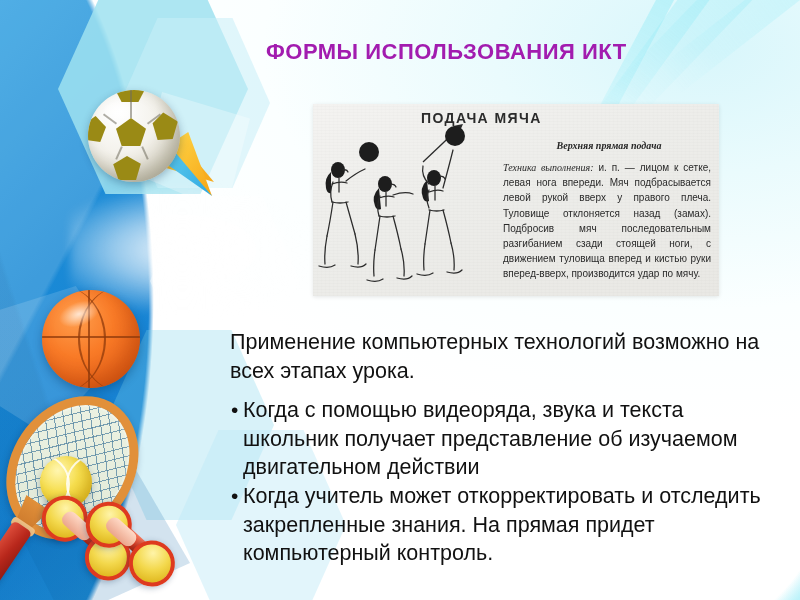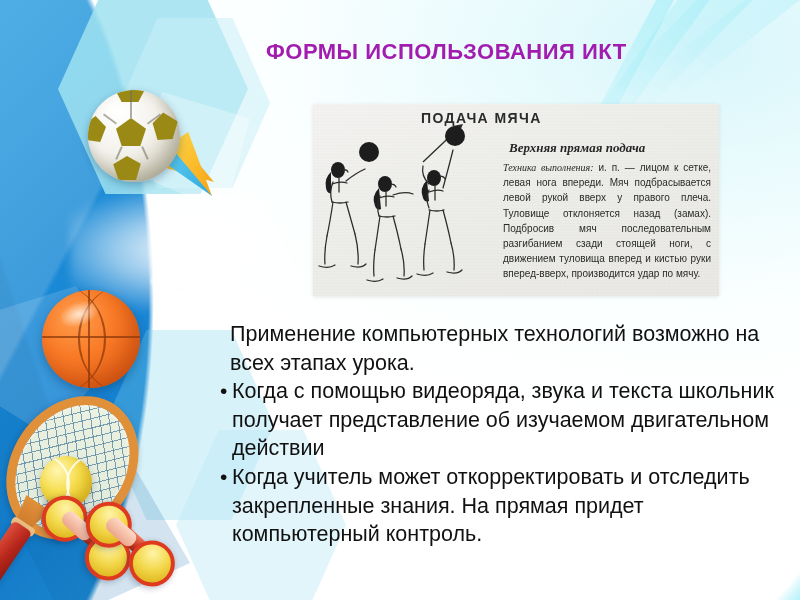--- a/index.html
+++ b/index.html
@@ -176,37 +176,37 @@
       repeating-linear-gradient(0deg,rgba(0,0,0,.035) 0 1px,rgba(0,0,0,0) 1px 3px),
       repeating-linear-gradient(90deg,rgba(0,0,0,.025) 0 1px,rgba(0,0,0,0) 1px 4px);
   }
   #fig-title{
     position:absolute;left:108px;top:6px;
     font-size:14px;font-weight:bold;letter-spacing:1.4px;color:#2b2b2b;
     font-family:"Liberation Sans","DejaVu Sans",sans-serif;
   }
   #fig-sub{
     position:absolute;left:196px;top:36px;width:200px;
-    font-size:13px;font-weight:bold;font-style:italic;color:#262626;
-    text-align:left;font-family:"Liberation Serif","DejaVu Serif",serif;
+    font-size:10px;font-weight:bold;font-style:italic;color:#262626;
+    text-align:center;font-family:"Liberation Serif","DejaVu Serif",serif;
   }
   #fig-body{
     position:absolute;left:190px;top:56px;width:208px;
     font-size:10px;line-height:1.52;color:#2a2a2a;text-align:justify;
     font-family:"Liberation Sans","DejaVu Sans",sans-serif;
   }
   .fig-art{position:absolute;left:0;top:14px;width:190px;height:178px;}
 
   
   #body-text{
     position:absolute;left:222px;top:312px;width:566px;
     font-size:21.5px;line-height:1.33;color:#111111;
   }
-  #body-text .para{margin:8px 0 0 8px;}
-  #body-text ul{list-style:none;margin:0;padding:0;}
+  #body-text .para{margin:16px 0 0 8px;}
+  #body-text ul{list-style:none;margin:11px;padding:0;}
   #body-text li{position:relative;padding-left:10px;margin:0;}
   #body-text li::before{
     content:"\2022";position:absolute;left:-2px;top:0;font-size:21px;color:#111;
   }
 </style>
 </head>
 <body>
 
 <div id="slide">
 

